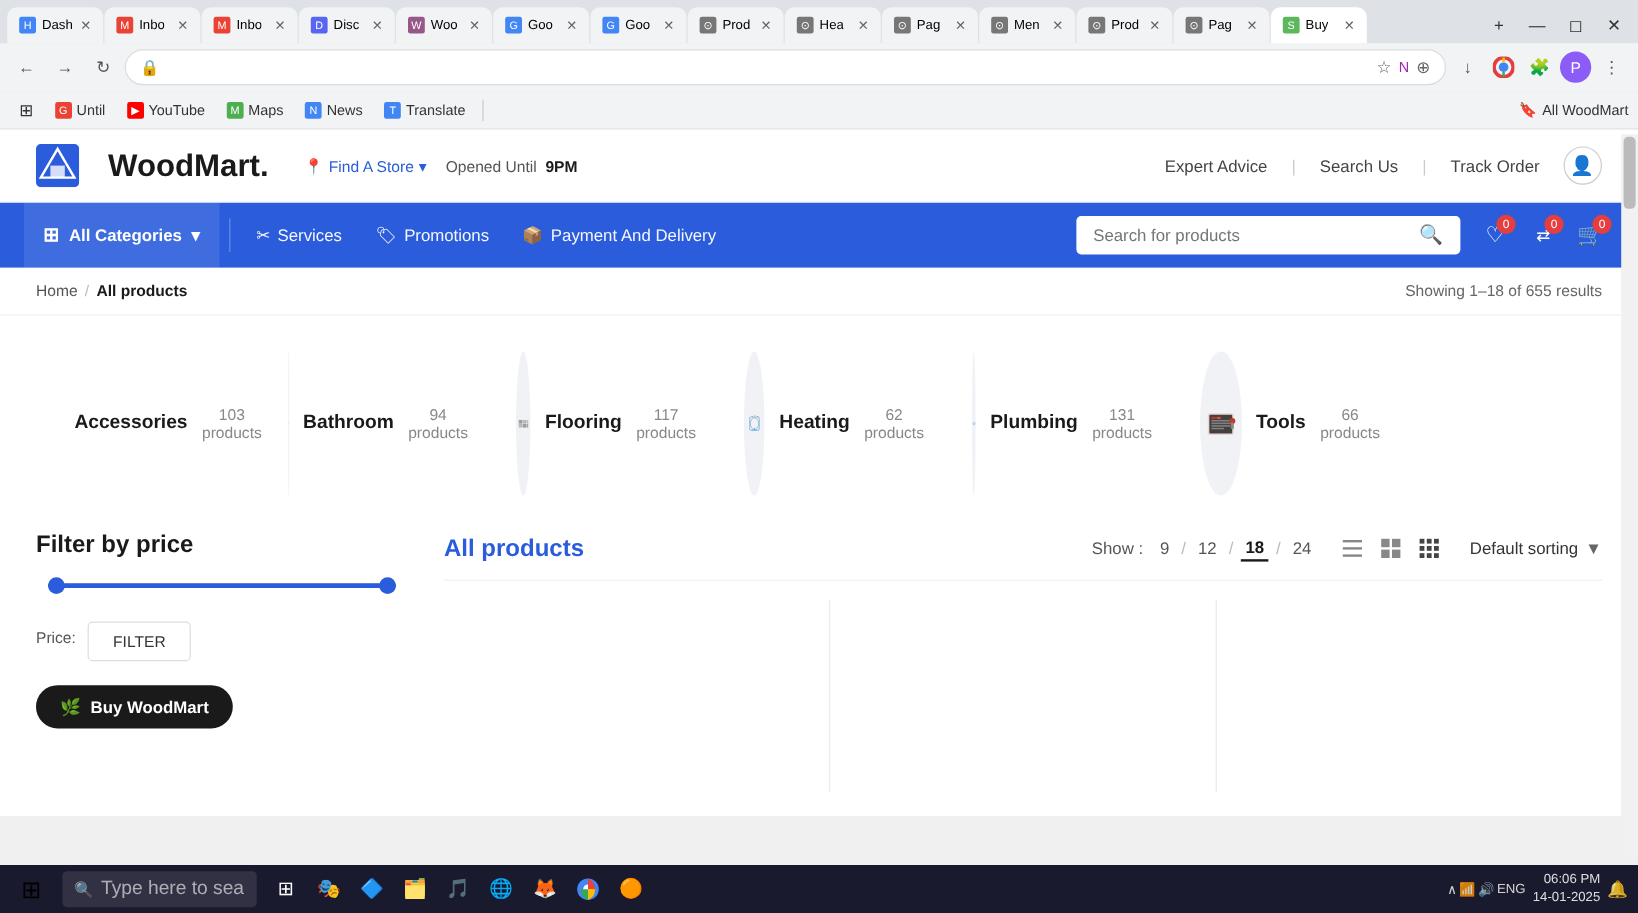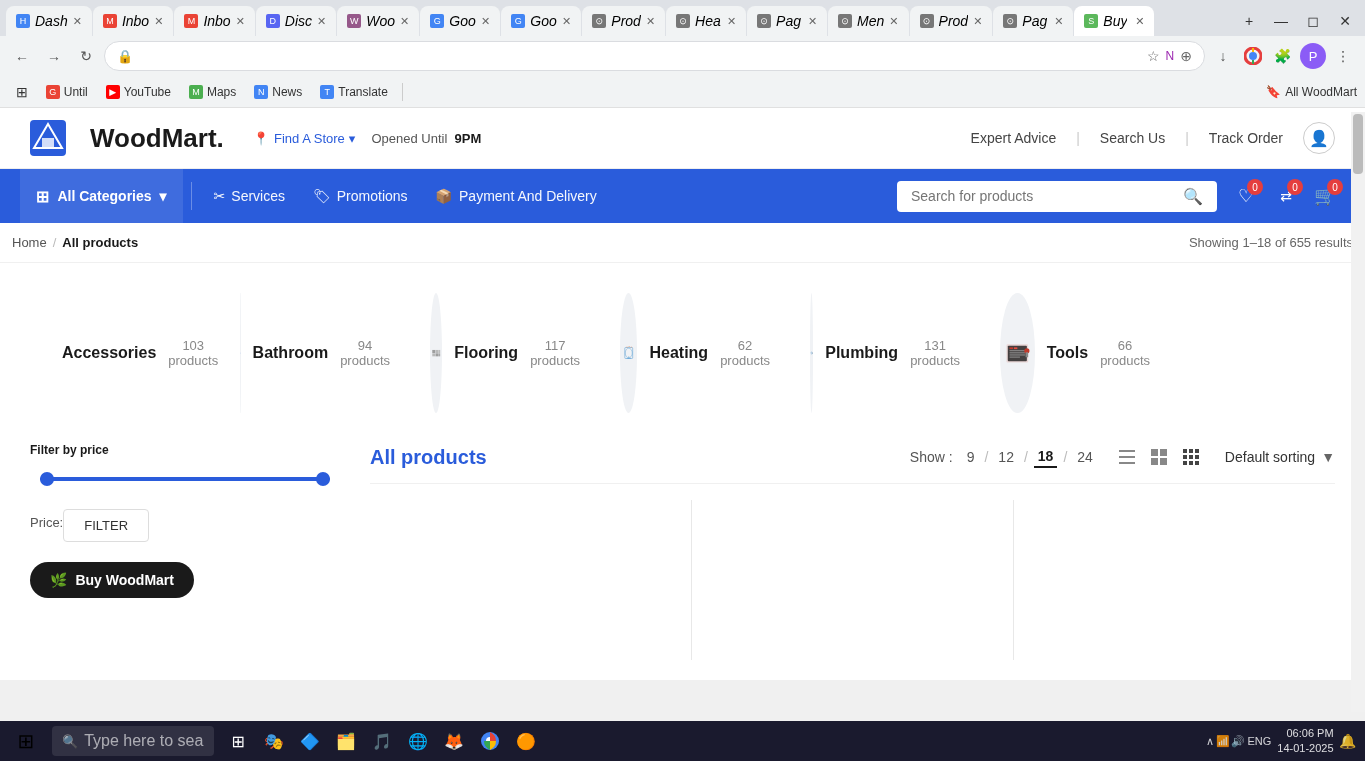--- a/index.html
+++ b/index.html
@@ -4,21 +4,21 @@
   <style>
     * { margin: 0; padding: 0; box-sizing: border-box; }
     body { font-family: Arial, sans-serif; font-size: 14px; background: #f0f0f0; width: 1365px; overflow-x: hidden; }
 
     
     .browser-frame { background: #dee1e6; width: 1365px; }
     .browser-tabs { display: flex; align-items: center; padding: 6px 6px 0 6px; background: #dee1e6; height: 36px; gap: 1px; }
     .browser-tab { display: flex; align-items: center; gap: 5px; padding: 6px 10px; background: #f1f3f4; border-radius: 8px 8px 0 0; font-size: 12px; height: 30px; max-width: 130px; min-width: 80px; white-space: nowrap; overflow: hidden; text-overflow: ellipsis; cursor: pointer; }
     .browser-tab.active { background: #fff; }
     .browser-tab .tab-favicon { width: 14px; height: 14px; flex-shrink: 0; border-radius: 2px; }
-    .browser-tab .tab-label { overflow: hidden; text-overflow: ellipsis; font-size: 14px; font-style: italic; }
+    .browser-tab .tab-label { overflow: hidden; text-overflow: ellipsis; font-size: 11px; }
     .browser-tab .tab-close { margin-left: auto; font-size: 11px; color: #666; flex-shrink: 0; }
     .tab-actions { display: flex; align-items: center; gap: 4px; margin-left: auto; }
     .tab-action-btn { width: 28px; height: 28px; border-radius: 50%; display: flex; align-items: center; justify-content: center; font-size: 14px; color: #333; cursor: pointer; }
 
     .browser-toolbar { display: flex; align-items: center; padding: 4px 8px; background: #f1f3f4; gap: 4px; height: 40px; }
     .nav-btn { width: 28px; height: 28px; border-radius: 50%; display: flex; align-items: center; justify-content: center; font-size: 14px; color: #555; cursor: pointer; }
     .address-bar { flex: 1; display: flex; align-items: center; background: #fff; border-radius: 20px; padding: 4px 12px; height: 30px; border: 1px solid #dadce0; gap: 8px; }
     .address-bar input { flex: 1; border: none; outline: none; font-size: 13px; color: #333; background: transparent; }
     .address-bar-icons { display: flex; align-items: center; gap: 6px; }
     .addr-icon { font-size: 14px; color: #666; cursor: pointer; }
@@ -55,41 +55,41 @@
     .nav-sep { width: 1px; height: 28px; background: rgba(255,255,255,0.3); margin: 0 8px; }
     .nav-link { color: rgba(255,255,255,0.95); font-size: 14px; font-weight: 500; padding: 0 14px; height: 100%; display: flex; align-items: center; gap: 6px; cursor: pointer; }
     .nav-search { margin-left: auto; display: flex; align-items: center; background: #fff; border-radius: 4px; padding: 6px 14px; gap: 8px; flex: 0 0 320px; }
     .nav-search input { border: none; outline: none; font-size: 14px; color: #999; flex: 1; background: transparent; }
     .nav-search-icon { color: #666; font-size: 16px; }
     .nav-icons { display: flex; align-items: center; gap: 2px; margin-left: 10px; }
     .nav-icon-btn { position: relative; width: 38px; height: 38px; display: flex; align-items: center; justify-content: center; color: #fff; cursor: pointer; font-size: 18px; }
     .nav-badge { position: absolute; top: 2px; right: 2px; background: #e53e3e; color: #fff; border-radius: 50%; width: 16px; height: 16px; font-size: 10px; display: flex; align-items: center; justify-content: center; }
 
     
-    .breadcrumb { padding: 12px 12px; font-size: 13px; color: #888; display: flex; align-items: center; gap: 6px; border-bottom: 1px solid #f0f0f0; }
+    .breadcrumb { padding: 12px 30px; font-size: 13px; color: #888; display: flex; align-items: center; gap: 6px; border-bottom: 1px solid #f0f0f0; }
     .bc-home { color: #555; cursor: pointer; }
     .bc-sep { color: #bbb; }
     .bc-current { color: #1a1a1a; font-weight: 600; }
     .bc-results { margin-left: auto; color: #666; font-size: 13px; }
 
     
     .categories-section { padding: 20px 30px 0; }
     .categories-grid { display: flex; gap: 0; justify-content: flex-start; }
     .cat-item { display: flex; flex-direction: row; align-items: center; gap: 12px; padding: 10px 20px; cursor: pointer; flex: 1; max-width: 190px; }
     .cat-circle { width: 120px; height: 120px; border-radius: 50%; background: #f0f2f5; display: flex; align-items: center; justify-content: center; overflow: hidden; transition: box-shadow 0.2s; }
     .cat-circle svg, .cat-circle .cat-img { width: 80px; height: 80px; object-fit: contain; }
     .cat-name { font-size: 16px; font-weight: 600; color: #1a1a1a; text-align: center; }
     .cat-count { font-size: 13px; color: #888; text-align: center; }
 
     
     .main-area { display: flex; padding: 20px 30px; gap: 30px; }
 
     
     .sidebar { width: 310px; flex-shrink: 0; }
-    .filter-price-label { font-size: 12px; font-weight: 600; color: #1a1a1a; margin-bottom: 16px; }
+    .filter-price-label { font-size: 20px; font-weight: 600; color: #1a1a1a; margin-bottom: 16px; }
     .price-slider-track { height: 4px; background: #ddd; border-radius: 2px; position: relative; margin: 20px 0 10px; }
     .price-slider-fill { position: absolute; left: 0; right: 0; top: 0; height: 4px; background: #2a5cdb; border-radius: 2px; }
     .slider-thumb { width: 14px; height: 14px; background: #2a5cdb; border-radius: 50%; position: absolute; top: -5px; cursor: pointer; }
     .slider-thumb.left { left: 0; }
     .slider-thumb.right { right: 0; }
     .price-display { font-size: 13px; color: #555; margin-top: 8px; }
     .filter-btn { margin-top: 14px; padding: 8px 20px; border: 1px solid #ddd; background: #fff; border-radius: 4px; cursor: pointer; font-size: 13px; color: #333; }
     .buy-woodmart-btn { display: flex; align-items: center; gap: 8px; background: #1a1a1a; color: #fff; padding: 10px 20px; border-radius: 30px; cursor: pointer; font-size: 14px; font-weight: 600; width: fit-content; }
 
     
@@ -462,21 +462,21 @@
 
     <div class="sidebar">
       <div class="filter-price-label">Filter by price</div>
       <div style="position:relative; margin: 0 10px;">
         <div class="price-slider-track">
           <div class="price-slider-fill"></div>
           <div class="slider-thumb left"></div>
           <div class="slider-thumb right"></div>
         </div>
       </div>
-      <div style="display:flex; align-items:center; gap:0; margin-top: 14px;">
+      <div style="display:flex; align-items:center; gap:10px; margin-top: 14px;">
         <div class="price-display">Price:</div>
         <button class="filter-btn">FILTER</button>
       </div>
       <div style="margin-top: 20px;">
         <div class="buy-woodmart-btn">
           <span>🌿</span>
           <span>Buy WoodMart</span>
         </div>
       </div>
     </div>

